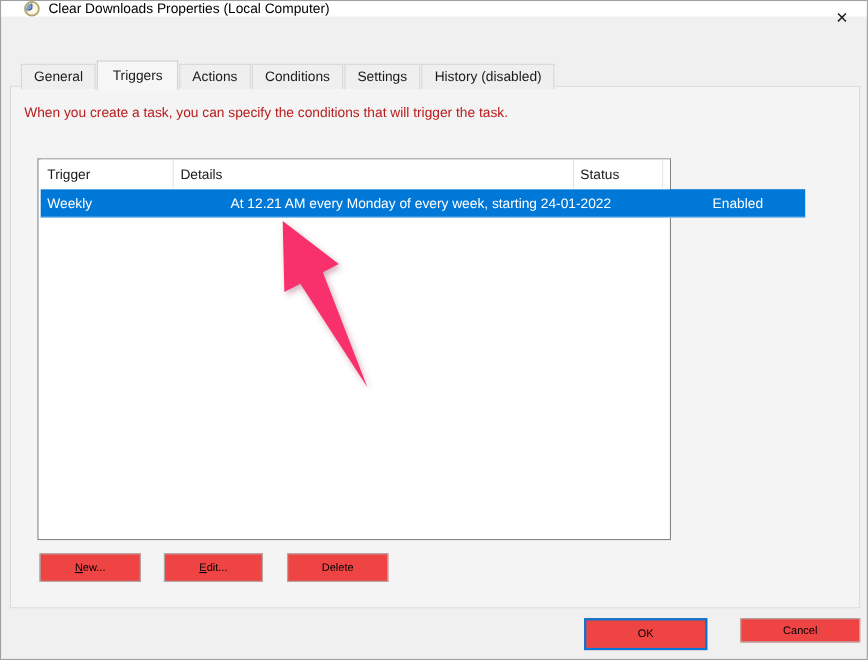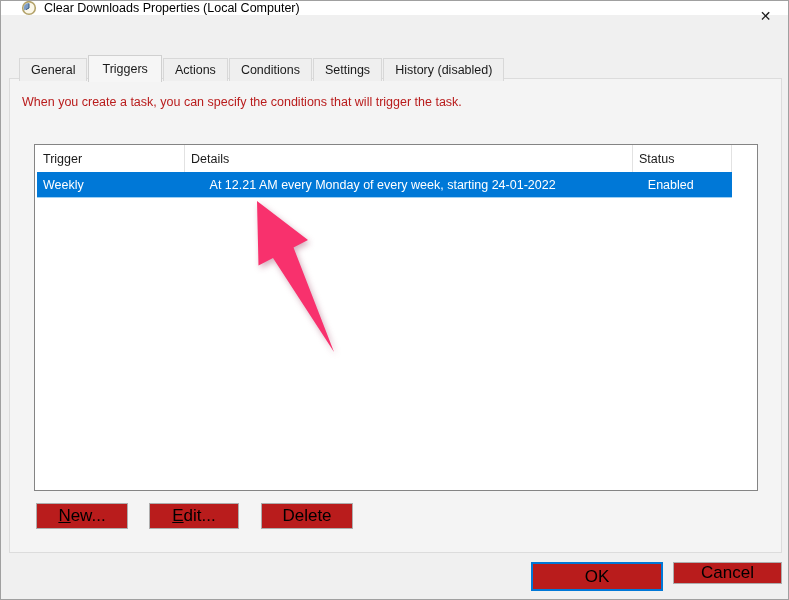--- a/index.html
+++ b/index.html
@@ -44,21 +44,21 @@
     border:1px solid #d0d0d0; border-bottom:none; padding:0 13px;
     margin-bottom:-1px;
   }
 
   .description {
     position:absolute; left:21px; top:94px; font-size:12.5px; color:#b91c1c; z-index:2;
   }
 
   
   .list-box {
-    position:absolute; left:33px; top:143px; width:724px; height:347px;
+    position:absolute; left:33px; top:143px; width:576px; height:347px;
     background:#ffffff; border:1px solid #848484; z-index:2;
   }
   .list-header { display:flex; height:27px; margin-left:2px; }
   .hcell {
     display:flex; align-items:center; padding-left:6px;
     border-right:1px solid #e2e2e2; font-size:12.5px; color:#1a1a1a;
     background:#ffffff; overflow:hidden; white-space:nowrap;
   }
   .hcell.c1 { width:148px; }
   .hcell.c2 { width:448px; }
@@ -73,29 +73,29 @@
   .rcell {
     display:flex; align-items:center; padding-left:6px;
     font-size:12.5px; overflow:hidden; white-space:nowrap;
   }
   .rcell.c1 { width:148px; }
   .rcell.c2 { width:448px; }
   .rcell.c3 { width:99px; }
 
   
   .btn {
-    position:absolute; height:26px; background:#b91c1c; border:1px solid #adadad;
+    position:absolute; height:26px; background:#ef4444; border:1px solid #adadad;
     display:flex; align-items:center; justify-content:center;
-    font-size:17px; color:#000; cursor:default;
+    font-size:10px; color:#000; cursor:default;
   }
   .btn .u { text-decoration:underline; }
   #btn-new    { left:35px;  top:502px; width:92px; }
   #btn-edit   { left:148px; top:502px; width:90px; }
   #btn-delete { left:260px; top:502px; width:92px; }
-  #btn-ok     { left:530px; top:561px; width:132px; height:29px; border:2px solid #0078D7; }
+  #btn-ok     { left:530px; top:561px; width:112px; height:29px; border:2px solid #0078D7; }
   #btn-cancel { left:672px; top:561px; width:109px; height:22px; }
 
   
   .arrow-overlay {
     position:absolute; left:0; top:0; width:789px; height:600px;
     pointer-events:none; z-index:10;
   }
   .arrow-overlay polygon { filter:drop-shadow(2px 3px 3px rgba(130,20,60,0.35)); }
 </style>
 </head>

